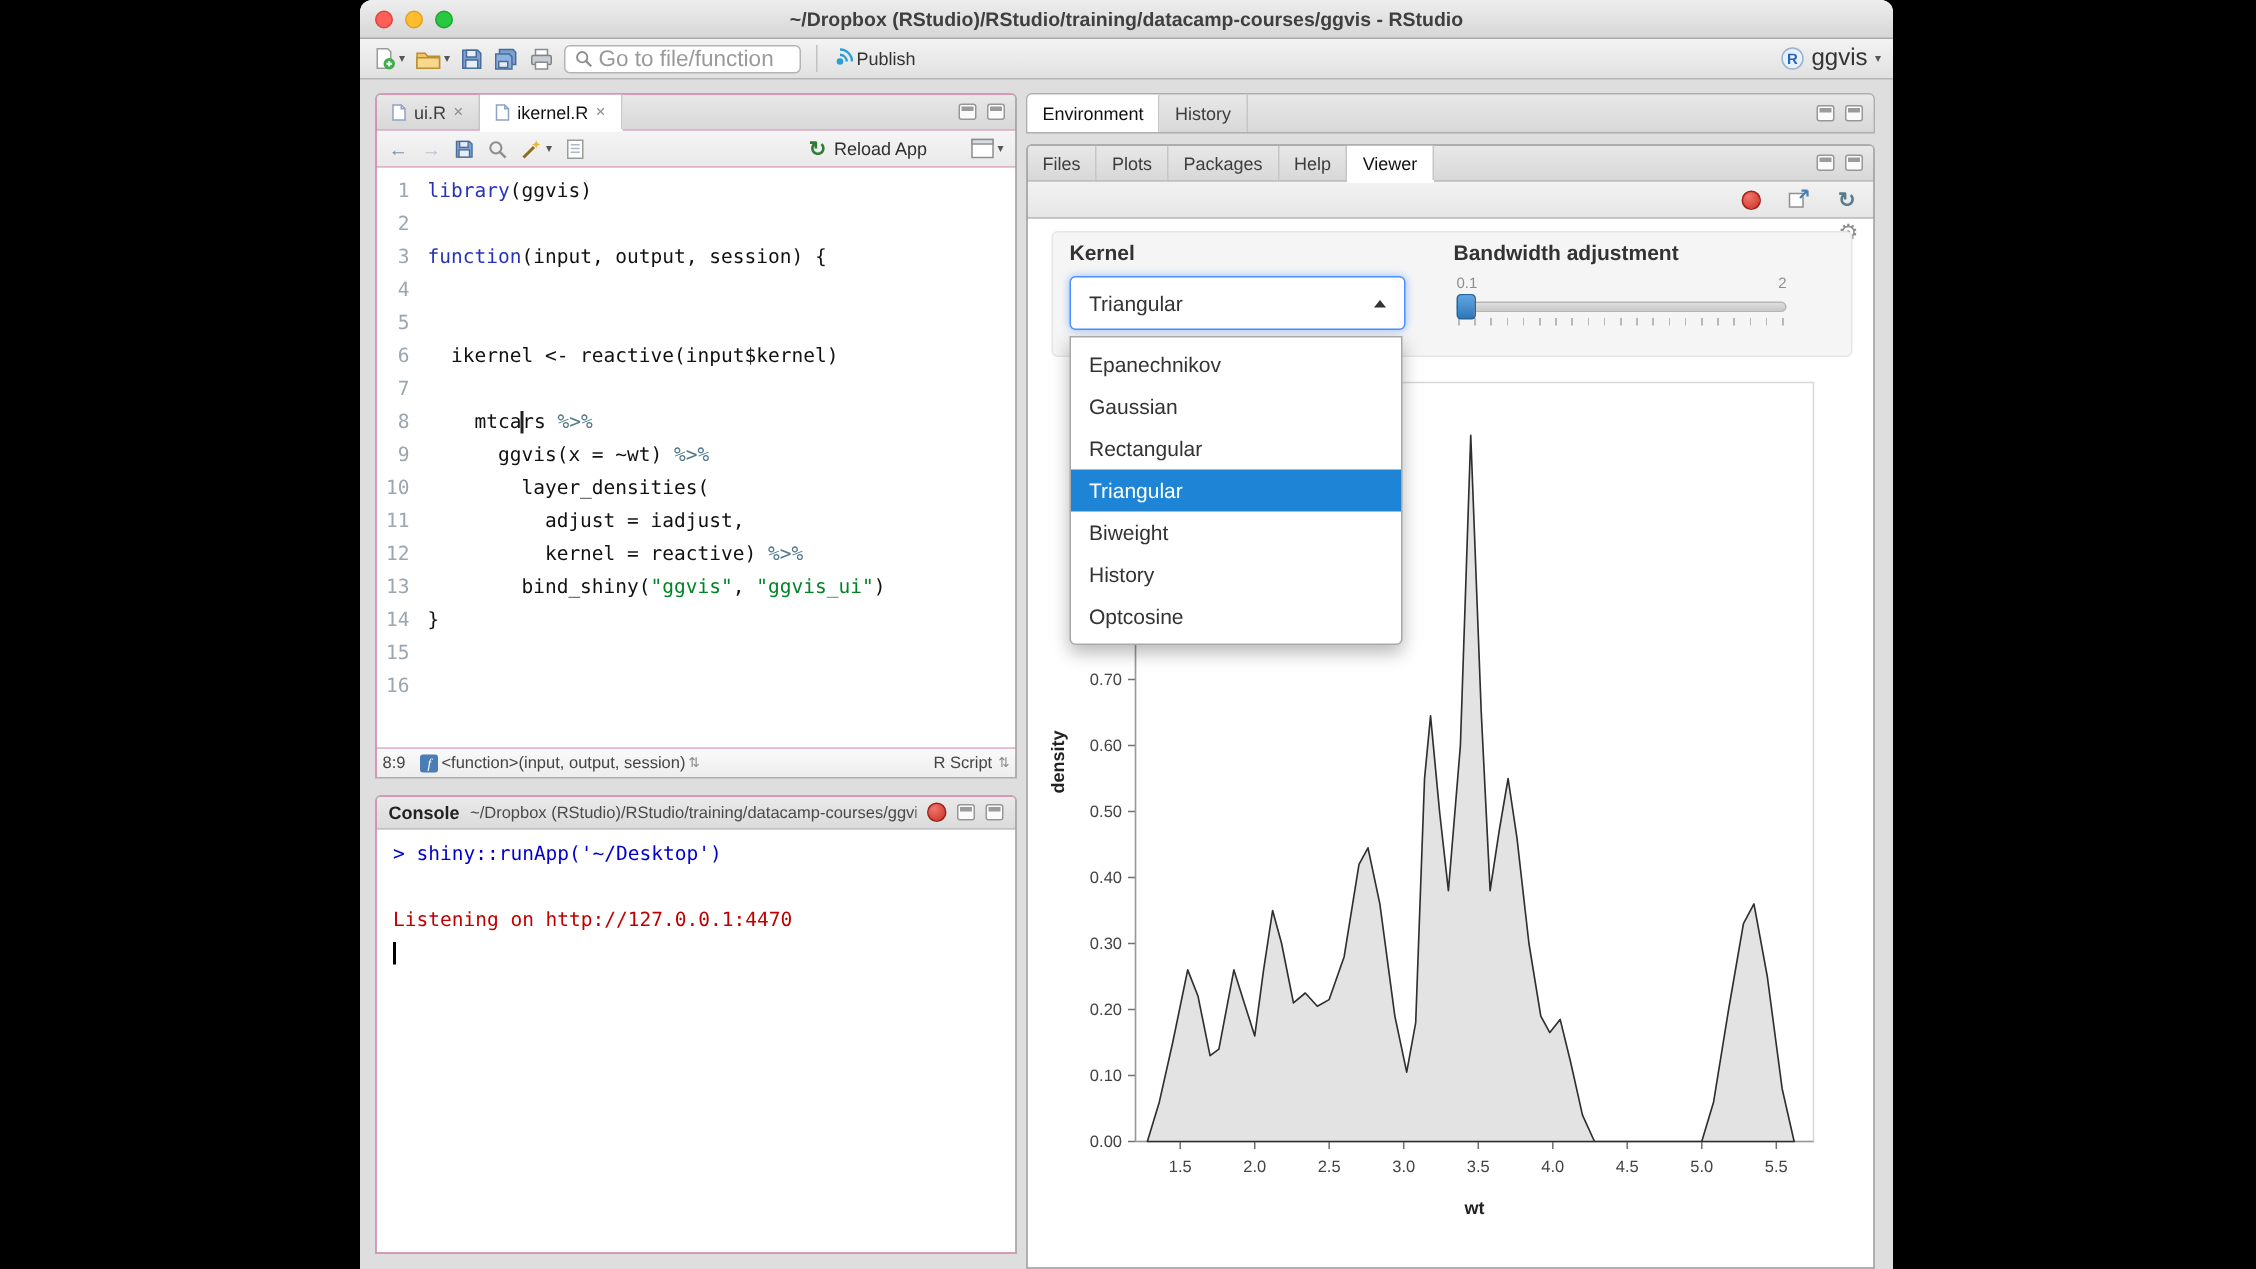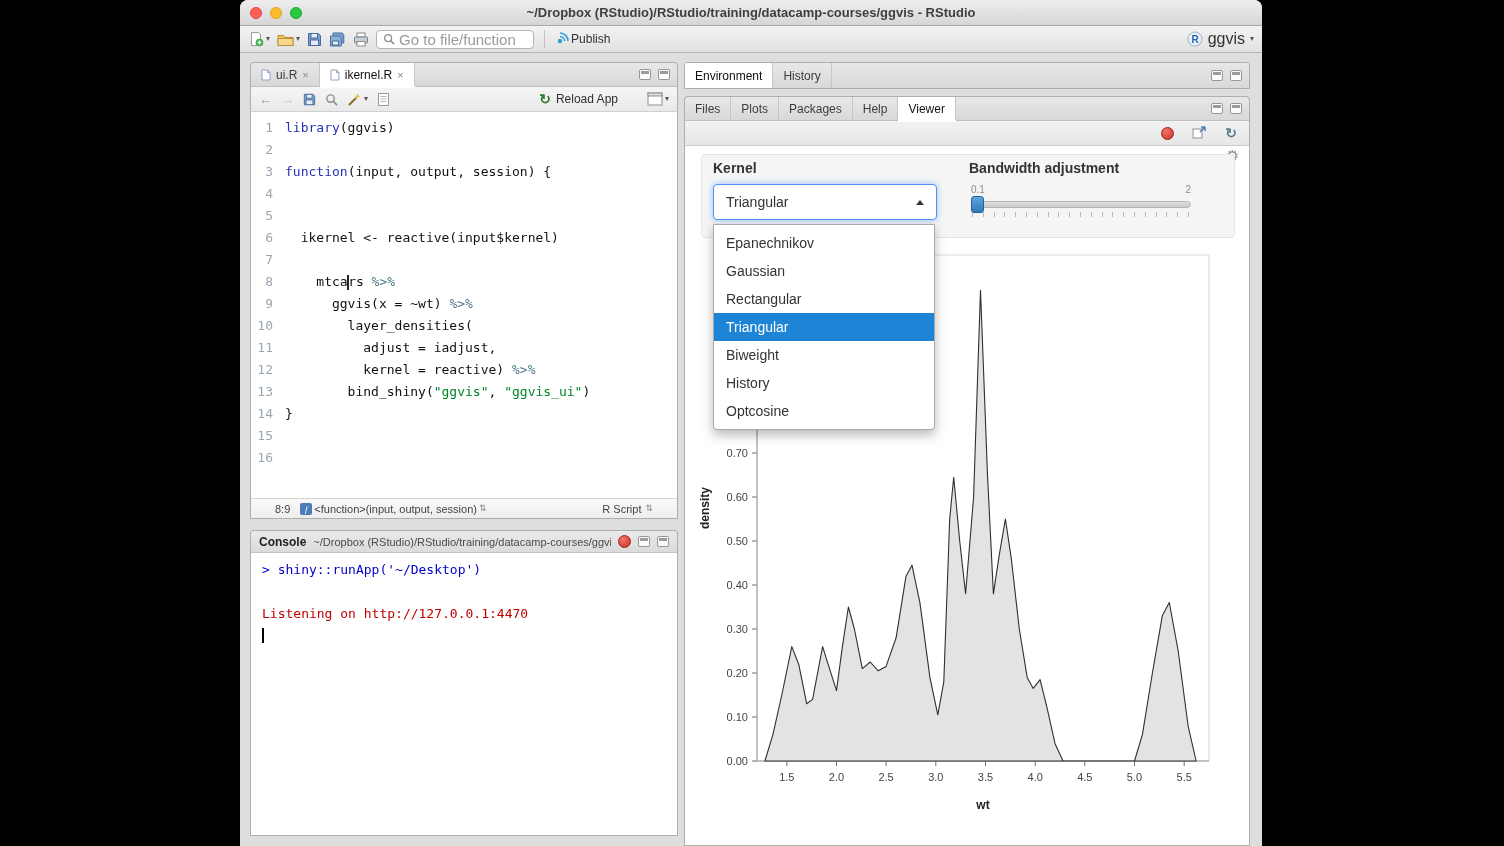--- a/index.html
+++ b/index.html
@@ -75,21 +75,21 @@
   .gutter { width:34px; flex-shrink:0; text-align:right; padding-right:12px; color:#9aa6b0; }
   .code-text { white-space:pre; }
   .tk-kw  { color:#2433b8; }
   .tk-pl  { color:#111; }
   .tk-str { color:#008426; }
   .tk-op  { color:#4f7a8a; }
   .tk-caret { display:inline-block; width:1.5px; height:15px; background:#222;
               vertical-align:middle; margin:0 -0.5px; }
 
   .status-bar { height:20px; background:linear-gradient(#fafafa,#ededed); border-top:1px solid #d4d4d4;
-                display:flex; align-items:center; gap:10px; padding:0 24px; font-size:11px; color:#444; }
+                display:flex; align-items:center; gap:10px; padding:0 4px; font-size:11px; color:#444; }
   .scope-icon { width:12px; height:12px; border-radius:2px; background:#4a7db5; color:#fff;
                 font-size:9px; font-style:italic; display:flex; align-items:center;
                 justify-content:center; font-family:"Liberation Serif", serif; }
   .updown { color:#8a8a8a; font-size:9px; }
   .status-right { margin-left:auto; display:flex; align-items:center; gap:4px; }
 
   
   .console-pane { position:absolute; top:468px; left:0; right:0; bottom:0; display:flex; flex-direction:column; }
   .console-header { height:22px; background:linear-gradient(#eaeaea,#dbdbdb); border-bottom:1px solid #c2c2c2;
                     display:flex; align-items:center; gap:7px; padding:0 8px; }

